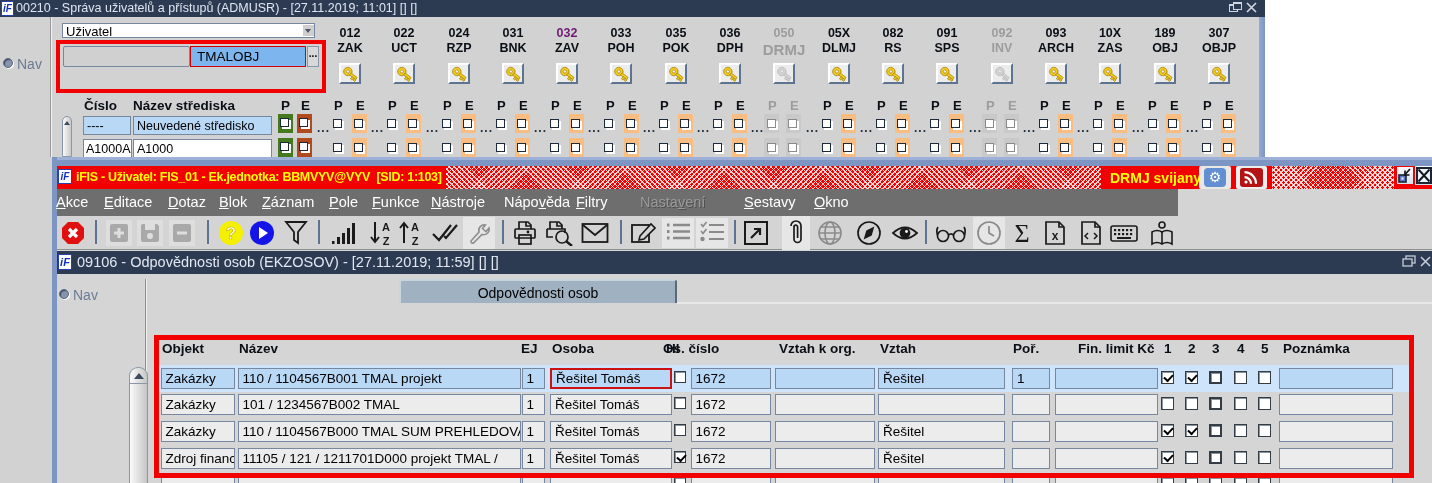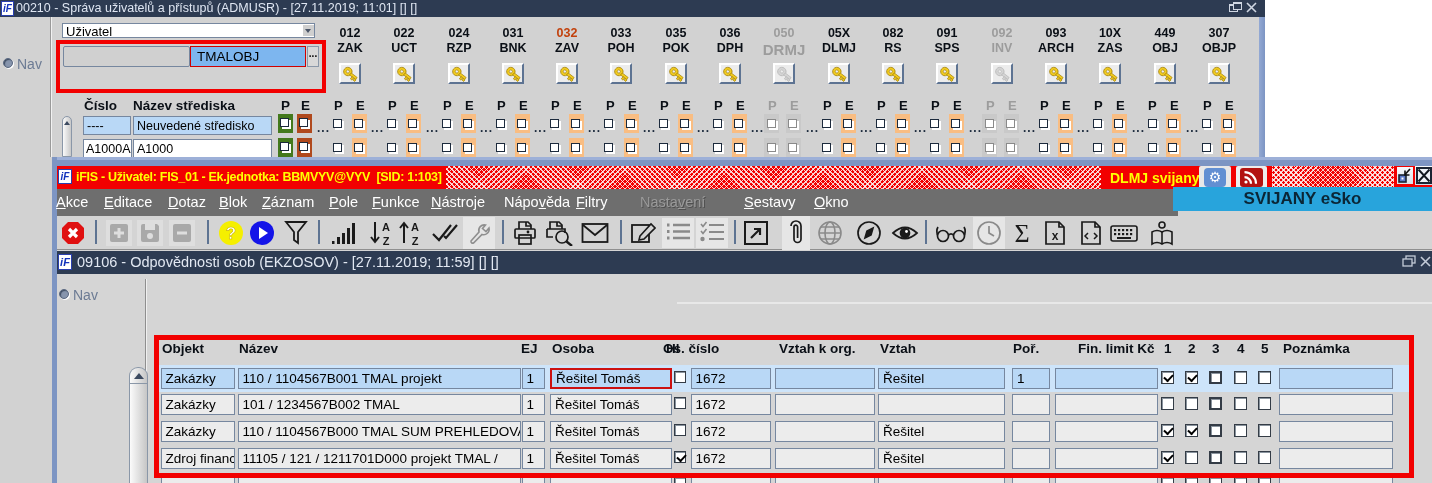--- a/index.html
+++ b/index.html
@@ -151,21 +151,21 @@
 </div>
 <div class="hdr" style="left:497px;top:98px;font-size:13px;color:#0a0f16;">P</div>
 <div class="hdr" style="left:519px;top:98px;font-size:13px;color:#0a0f16;">E</div>
 <div class="abs" style="left:515px;top:114px;width:15px;height:19px;background:#f9bd82;"></div>
 <div class="abs" style="left:496px;top:119px;width:9px;height:9px;background:#fff;border:1px solid #1c2a3c;box-shadow:2px 2px 0 #fff;"></div>
 <div class="abs" style="left:517px;top:119px;width:9px;height:9px;background:#fff;border:1px solid #1c2a3c;box-shadow:2px 2px 0 #fff;"></div>
 <div class="dots" style="left:480px;top:121px;">...</div>
 <div class="abs" style="left:515px;top:138px;width:15px;height:19px;background:#f9bd82;"></div>
 <div class="abs" style="left:496px;top:143px;width:9px;height:9px;background:#fff;border:1px solid #1c2a3c;box-shadow:2px 2px 0 #fff;"></div>
 <div class="abs" style="left:517px;top:143px;width:9px;height:9px;background:#fff;border:1px solid #1c2a3c;box-shadow:2px 2px 0 #fff;"></div>
-<div class="hdr" style="left:542px;top:26px;width:50px;text-align:center;font-size:12.5px;color:#c2410c;">032</div>
+<div class="hdr" style="left:542px;top:26px;width:50px;text-align:center;font-size:12.5px;color:#701a75;">032</div>
 <div class="hdr" style="left:542px;top:41px;width:50px;text-align:center;font-size:12.5px;color:#0a0f16;">ZAV</div>
 <div class="abs" style="left:556px;top:63px;width:22px;height:21px;background:#ececec;border-top:2px solid #fff;border-left:2px solid #fff;border-right:2px solid #5d7392;border-bottom:2px solid #5d7392;">
 <svg width="18" height="17" viewBox="0 0 18 17" style="position:absolute;left:1px;top:1px;">
         <g transform="rotate(38 9 8)">
           <circle cx="5" cy="8" r="2.9" fill="none" stroke="#f2cb1d" stroke-width="2.4"></circle>
           <circle cx="5" cy="8" r="4.2" fill="none" stroke="#a8860a" stroke-width="0.8"></circle>
           <circle cx="5" cy="8" r="1.6" fill="none" stroke="#a8860a" stroke-width="0.7"></circle>
           <g fill="#f2cb1d" stroke="#a8860a" stroke-width="0.7">
             <rect x="8.5" y="7" width="7.5" height="2.6"></rect>
             <rect x="11.5" y="9.4" width="2" height="2.8"></rect>
@@ -430,21 +430,21 @@
 </div>
 <div class="hdr" style="left:1094px;top:98px;font-size:13px;color:#0a0f16;">P</div>
 <div class="hdr" style="left:1116px;top:98px;font-size:13px;color:#0a0f16;">E</div>
 <div class="abs" style="left:1112px;top:114px;width:15px;height:19px;background:#f9bd82;"></div>
 <div class="abs" style="left:1093px;top:119px;width:9px;height:9px;background:#fff;border:1px solid #1c2a3c;box-shadow:2px 2px 0 #fff;"></div>
 <div class="abs" style="left:1114px;top:119px;width:9px;height:9px;background:#fff;border:1px solid #1c2a3c;box-shadow:2px 2px 0 #fff;"></div>
 <div class="dots" style="left:1077px;top:121px;">...</div>
 <div class="abs" style="left:1112px;top:138px;width:15px;height:19px;background:#f9bd82;"></div>
 <div class="abs" style="left:1093px;top:143px;width:9px;height:9px;background:#fff;border:1px solid #1c2a3c;box-shadow:2px 2px 0 #fff;"></div>
 <div class="abs" style="left:1114px;top:143px;width:9px;height:9px;background:#fff;border:1px solid #1c2a3c;box-shadow:2px 2px 0 #fff;"></div>
-<div class="hdr" style="left:1140px;top:26px;width:50px;text-align:center;font-size:12.5px;color:#0a0f16;">449</div>
+<div class="hdr" style="left:1140px;top:26px;width:50px;text-align:center;font-size:12.5px;color:#0a0f16;">189</div>
 <div class="hdr" style="left:1140px;top:41px;width:50px;text-align:center;font-size:12.5px;color:#0a0f16;">OBJ</div>
 <div class="abs" style="left:1154px;top:63px;width:22px;height:21px;background:#ececec;border-top:2px solid #fff;border-left:2px solid #fff;border-right:2px solid #5d7392;border-bottom:2px solid #5d7392;">
 <svg width="18" height="17" viewBox="0 0 18 17" style="position:absolute;left:1px;top:1px;">
         <g transform="rotate(38 9 8)">
           <circle cx="5" cy="8" r="2.9" fill="none" stroke="#f2cb1d" stroke-width="2.4"></circle>
           <circle cx="5" cy="8" r="4.2" fill="none" stroke="#a8860a" stroke-width="0.8"></circle>
           <circle cx="5" cy="8" r="1.6" fill="none" stroke="#a8860a" stroke-width="0.7"></circle>
           <g fill="#f2cb1d" stroke="#a8860a" stroke-width="0.7">
             <rect x="8.5" y="7" width="7.5" height="2.6"></rect>
             <rect x="11.5" y="9.4" width="2" height="2.8"></rect>
@@ -490,21 +490,21 @@
 </div>
 <div class="abs" style="left:52px;top:157px;width:1380px;height:326px;">
 <div class="abs" style="left:0;top:0;width:1380px;height:9px;background:linear-gradient(180deg,#9db0d8 0 3px,#7d95c3 3px);"></div>
 <div class="abs" style="left:0;top:0;width:5px;height:326px;background:#7d95c3;"></div>
 <div class="abs" style="left:5px;top:9px;width:1375px;height:317px;background:#d5d5d5;"></div>
 <div class="abs" style="left:5px;top:9px;width:1375px;height:23px;background:#f20000;"></div>
 <div class="abs" style="left:394px;top:9px;width:655px;height:23px;background:#f20000;background-image:repeating-linear-gradient(45deg,rgba(255,255,255,.8) 0 1px,rgba(255,255,255,0) 1px 3.5px),repeating-linear-gradient(-45deg,rgba(255,255,255,.8) 0 1px,rgba(255,255,255,0) 1px 3.5px);"></div>
 <div class="abs" style="left:1220px;top:9px;width:122px;height:23px;background:#f20000;background-image:repeating-linear-gradient(45deg,rgba(255,255,255,.8) 0 1px,rgba(255,255,255,0) 1px 3.5px),repeating-linear-gradient(-45deg,rgba(255,255,255,.8) 0 1px,rgba(255,255,255,0) 1px 3.5px);"></div>
 <div class="abs" style="left:6px;top:12px;width:14px;height:15px;background:#fff;border:1px solid #2a3fae;color:#1333bb;font-style:italic;font-weight:bold;font-size:10px;text-align:center;line-height:13px;">iF</div>
 <div class="abs" style="left:24px;top:13px;font-size:12.5px;letter-spacing:-0.3px;font-weight:bold;color:#ffff00;white-space:nowrap;z-index:2;">iFIS - Uživatel: FIS_01 - Ek.jednotka: BBMVYV@VYV&nbsp; [SID: 1:103]</div>
-<div class="abs" style="left:1058px;top:13px;font-size:14px;font-weight:bold;color:#ffff00;">DLMJ svijany</div>
+<div class="abs" style="left:1058px;top:13px;font-size:14px;font-weight:bold;color:#ffff00;">DRMJ svijany</div>
 <div class="abs" style="left:1147px;top:9px;width:32px;height:23px;background:#e8e8e8;border-radius:2px;"></div>
 <div class="abs" style="left:1152px;top:11px;width:22px;height:19px;background:#628fd2;border-radius:4px;color:#fff;font-size:14px;line-height:19px;text-align:center;">⚙</div>
 <div class="abs" style="left:1184px;top:9px;width:31px;height:23px;background:#ededed;border-radius:2px;"></div>
 <div class="abs" style="left:1188px;top:11px;width:23px;height:19px;background:#b31312;border-radius:3px;"></div>
 <svg class="abs" style="left:1191px;top:13px;" width="16" height="15" viewBox="0 0 16 15">
       <g stroke="#fff" fill="none">
         <circle cx="3" cy="12" r="1.6" fill="#fff" stroke="none"></circle>
         <path d="M1.5 7.2 a6.5 6.5 0 0 1 6.5 6.5" stroke-width="2.2"></path>
         <path d="M1.5 2.2 a11.5 11.5 0 0 1 11.5 11.5" stroke-width="2.2"></path>
       </g>
@@ -531,21 +531,20 @@
 <div class="abs" style="left:167px;top:37px;font-size:14.5px;color:#fff;"><u>B</u>lok</div>
 <div class="abs" style="left:210px;top:37px;font-size:14.5px;color:#fff;"><u>Z</u>áznam</div>
 <div class="abs" style="left:277px;top:37px;font-size:14.5px;color:#fff;"><u>P</u>ole</div>
 <div class="abs" style="left:320px;top:37px;font-size:14.5px;color:#fff;"><u>F</u>unkce</div>
 <div class="abs" style="left:379px;top:37px;font-size:14.5px;color:#fff;"><u>N</u>ástroje</div>
 <div class="abs" style="left:452px;top:37px;font-size:14.5px;color:#fff;">Nápo<u>v</u>ěda</div>
 <div class="abs" style="left:524px;top:37px;font-size:14.5px;color:#fff;"><u>F</u>iltry</div>
 <div class="abs" style="left:588px;top:37px;font-size:14.5px;color:#9a9a9a;text-shadow:1px 1px 0 #4f4f4f;">Nasta<u>v</u>ení</div>
 <div class="abs" style="left:692px;top:37px;font-size:14.5px;color:#fff;"><u>S</u>estavy</div>
 <div class="abs" style="left:762px;top:37px;font-size:14.5px;color:#fff;"><u>O</u>kno</div>
-<div class="abs" style="left:1121px;top:30px;width:259px;height:24px;background:#28a4dc;color:#0b2636;font-weight:bold;font-size:17px;text-align:center;line-height:24px;">SVIJANY eSko</div>
 <div class="abs" style="left:5px;top:59px;width:1375px;height:34px;background:#d4d4d4;border-bottom:1px solid #8f8f8f;"></div>
     <svg class="abs" style="left:9px;top:64px;" width="24" height="24" viewBox="0 0 24 24">
       <polygon points="7,1 17,1 23,7 23,17 17,23 7,23 1,17 1,7" fill="#e01010"></polygon>
       <path d="M8 8 L16 16 M16 8 L8 16" stroke="#fff" stroke-width="3.2"></path>
     </svg>
 <div class="abs" style="left:43px;top:63px;width:2px;height:24px;background:#5d7392;"></div>
 <svg class="abs" style="left:54px;top:63px;" width="26" height="26" viewBox="0 0 26 26">
       <rect x="0" y="0" width="26" height="26" fill="#dedede"></rect>
       <rect x="4" y="4" width="18" height="18" rx="2" fill="#a9a9a9"></rect>
       <path d="M13 8 V18 M8 13 H18" stroke="#dedede" stroke-width="3"></path>
@@ -758,20 +757,21 @@
       <g fill="none" stroke="#c3cbd8" stroke-width="1.3">
         <rect x="4" y="1" width="9" height="7"></rect>
         <rect x="1" y="4" width="9" height="7" fill="#2d3b52"></rect>
       </g>
     </svg>
 <svg class="abs" style="left:1368px;top:99px;" width="11" height="11" viewBox="0 0 11 11">
       <path d="M1 1 L10 10 M10 1 L1 10" stroke="#c3cbd8" stroke-width="1.6"></path>
     </svg>
 <div class="abs" style="left:93px;top:122px;width:1px;height:204px;background:#8f8f8f;"></div>
 <div class="abs" style="left:94px;top:122px;width:1px;height:204px;background:#f0f0f0;"></div>
+<div class="abs" style="left:347px;top:122px;width:278px;height:24px;background:#a0b2c2;border-top:2px solid #c8d4de;border-left:2px solid #c8d4de;border-right:2px solid #5a6a78;border-radius:3px 3px 0 0;font-size:14px;text-align:center;padding-top:4px;">Odpovědnosti osob</div>
 <div class="abs" style="left:625px;top:145px;width:755px;height:2px;background:#e8e8e8;"></div>
 <div class="radio" style="left:7px;top:132px;"></div>
 <div class="navlbl" style="left:21px;top:130px;">Nav</div>
 <div class="abs" style="left:77px;top:210px;width:19px;height:116px;background:linear-gradient(90deg,#fbfbfb,#c6c6c6);border:1px solid #8a97a8;border-bottom:none;border-radius:9px 9px 0 0;"></div>
 <div class="abs" style="left:82px;top:216px;width:0;height:0;border-left:5px solid transparent;border-right:5px solid transparent;border-bottom:6px solid #3c4a60;"></div>
 <div class="abs" style="left:78px;top:226px;width:17px;height:1px;background:#8a97a8;"></div>
     <div class="hdr" style="left:110px;top:184px;">Objekt</div>
 <div class="hdr" style="left:187px;top:184px;">Název</div>
 <div class="hdr" style="left:469px;top:184px;">EJ</div>
 <div class="hdr" style="left:500px;top:184px;">Osoba</div>

